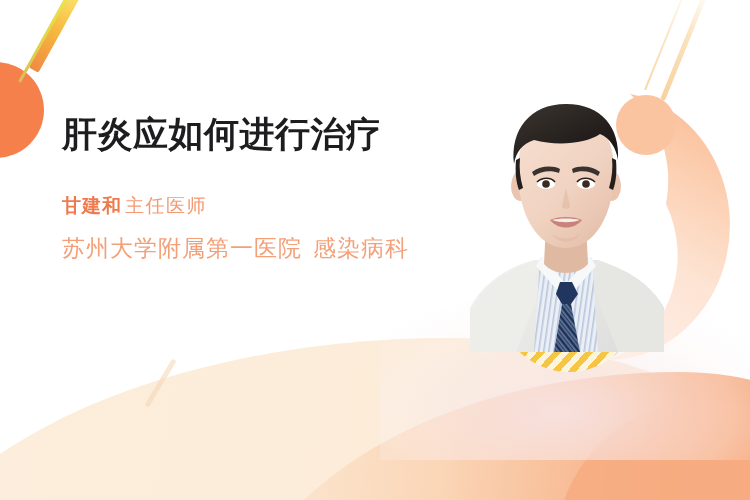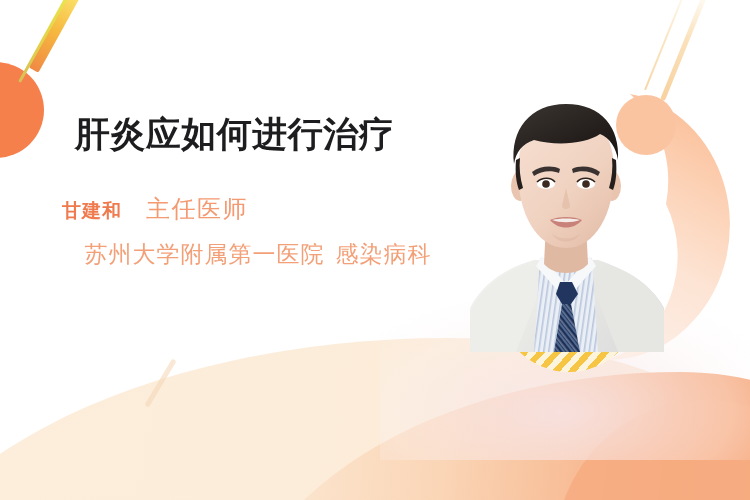--- a/index.html
+++ b/index.html
@@ -10,21 +10,20 @@
   body {
     font-family: "Liberation Sans", "DejaVu Sans", sans-serif;
   }
 
   .card {
     position: relative;
     width: 750px;
     height: 500px;
     overflow: hidden;
     background: #ffffff;
-    text-align: center;
   }
 
   
 
   .bg-layer {
     position: absolute;
     inset: 0;
     overflow: hidden;
     pointer-events: none;
   }
@@ -213,32 +212,32 @@
     font-weight: 700;
     color: #1d1d1f;
     letter-spacing: 0.5px;
     max-width: 345px;
   }
 
   .byline {
     margin-top: 36px;
     display: flex;
     align-items: baseline;
-    gap: 24px;
+    gap: 3px;
   }
 
   .doctor-name {
     font-size: 19px;
     font-weight: 700;
     color: #ee7a4d;
     letter-spacing: 1px;
   }
 
   .doctor-rank {
-    font-size: 24px;
+    font-size: 19px;
     font-weight: 400;
     color: #f49a72;
     letter-spacing: 1.5px;
   }
 
   .affiliation {
     margin-top: 14px;
     font-size: 23px;
     font-weight: 400;
     color: #f3a078;

